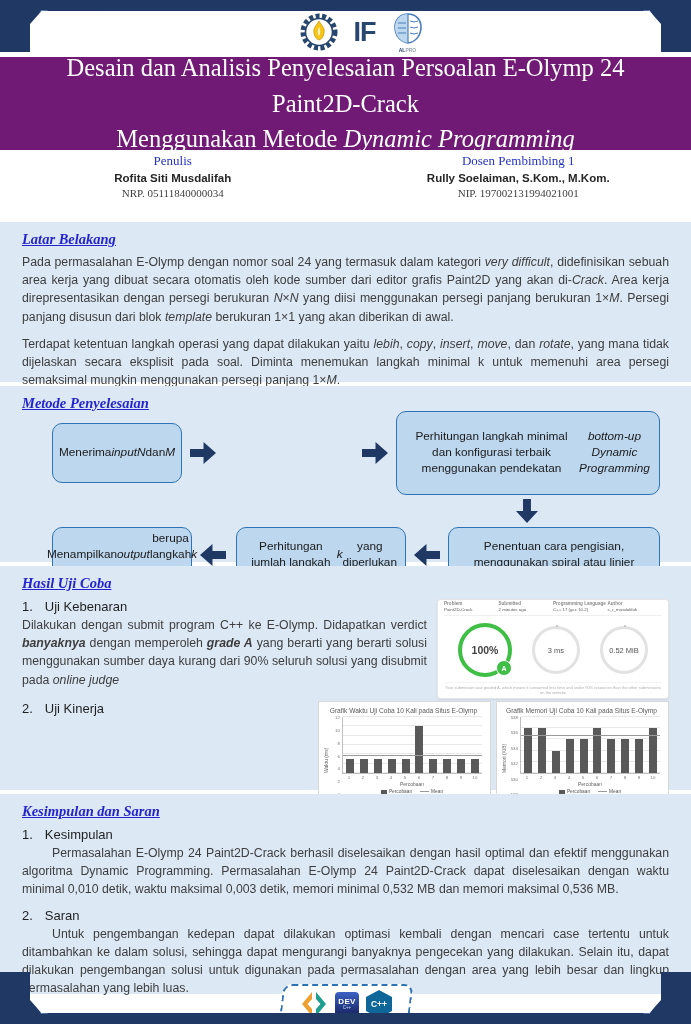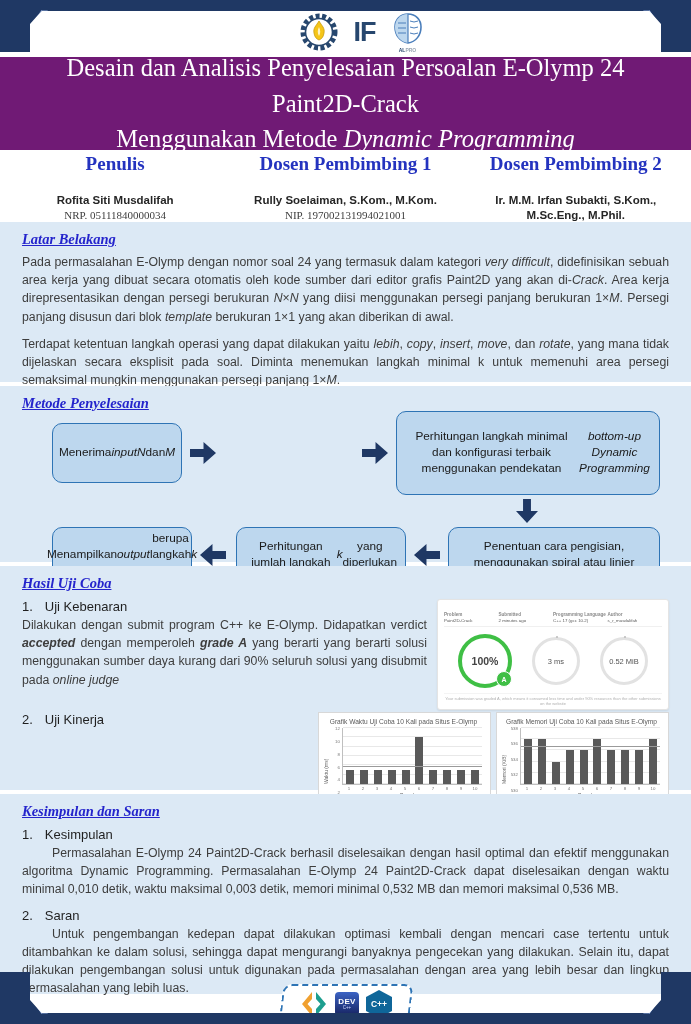--- a/index.html
+++ b/index.html
@@ -25,21 +25,21 @@
   .logo-alpro .cap{font-size:5px;font-weight:bold;color:#27476e;margin-top:1px;}
   .logo-alpro .cap i{color:#9aa7b5;font-style:normal;}
   
   .title-band{position:absolute;top:57px;left:0;width:691px;height:93px;background:#701a75;
               display:flex;align-items:center;justify-content:center;}
   .title-band h1{margin:0;padding:0 30px;font-family:"Liberation Serif",serif;font-weight:normal;
               font-size:24.5px;line-height:1.45;color:#ffffff;text-align:center;}
   
   .authors{position:absolute;top:153px;left:0;width:691px;display:flex;}
   .author-col{flex:1;text-align:center;padding:0 14px;}
-  .author-role{font-family:"Liberation Serif",serif;font-weight:bold;font-size:19px;color:#2433bf;margin-bottom:18px;}
+  .author-role{font-family:"Liberation Serif",serif;font-weight:normal;font-size:13px;color:#2433bf;margin-bottom:2px;}
   .author-name{font-weight:bold;font-size:11.5px;color:#262626;line-height:1.3;}
   .author-id{font-family:"Liberation Serif",serif;font-size:11px;color:#404040;margin-top:1px;}
   
   .panel{position:absolute;left:0;width:691px;background:#dce9f5;padding:8px 22px;box-sizing:border-box;}
   .panel-heading{display:inline-block;font-family:"Liberation Serif",serif;font-weight:bold;font-style:italic;
                  text-decoration:underline;font-size:14.5px;color:#2424cc;margin:0 0 5px 0;}
   .p-latar{top:222px;height:160px;}
   .p-metode{top:386px;height:176px;}
   .p-hasil{top:566px;height:224px;}
   .p-kesimpulan{top:794px;height:200px;}
@@ -52,21 +52,21 @@
   .arrow{position:absolute;background:#1f3864;}
   .arrow.right{width:26px;height:22px;clip-path:polygon(0 32%,52% 32%,52% 0,100% 50%,52% 100%,52% 68%,0 68%);}
   .arrow.left{width:26px;height:22px;clip-path:polygon(100% 32%,48% 32%,48% 0,0 50%,48% 100%,48% 68%,100% 68%);}
   .arrow.down{width:22px;height:24px;clip-path:polygon(32% 0,68% 0,68% 50%,100% 50%,50% 100%,0 50%,32% 50%);}
   
   .hrow{display:flex;align-items:flex-start;}
   .hitem-title{font-size:13px;color:#1f1f1f;margin:2px 0 2px 0;display:flex;gap:12px;}
   .htext{flex:1;padding-right:10px;}
   
   .vcard{width:232px;background:#ffffff;border:1px solid #e4e4e4;border-radius:3px;
-         box-shadow:0 1px 2px rgba(0,0,0,.08);padding:12px 6px 3px 6px;box-sizing:border-box;margin-top:2px;}
+         box-shadow:0 1px 2px rgba(0,0,0,.08);padding:1px 6px 3px 6px;box-sizing:border-box;margin-top:2px;}
   .vfields{display:flex;border-bottom:1px solid #f0f0f0;padding-bottom:3px;}
   .vfield{flex:1;}
   .vlabel{font-size:4.6px;font-weight:bold;color:#8a8a8a;}
   .vvalue{font-size:4.4px;color:#5a5a5a;margin-top:1px;}
   .vcircles{display:flex;justify-content:space-around;align-items:center;padding:7px 4px 5px 4px;}
   .vcircle{position:relative;border-radius:50%;display:flex;align-items:center;justify-content:center;color:#555;}
   .vcircle.big{width:46px;height:46px;border:4.5px solid #3fbf45;font-size:10.5px;font-weight:bold;color:#444;}
   .vcircle.small{width:42px;height:42px;border:3px solid #e2e2e2;font-size:7.5px;}
   .vbadge{position:absolute;right:-4px;bottom:-3px;width:14px;height:14px;border-radius:50%;
           background:#3fbf45;color:#fff;font-size:7px;font-weight:bold;display:flex;
@@ -151,25 +151,20 @@
     <div class="author-col">
       <div class="author-role">Penulis</div>
       <div class="author-name">Rofita Siti Musdalifah</div>
       <div class="author-id">NRP. 05111840000034</div>
     </div>
     <div class="author-col">
       <div class="author-role">Dosen Pembimbing 1</div>
       <div class="author-name">Rully Soelaiman, S.Kom., M.Kom.</div>
       <div class="author-id">NIP. 197002131994021001</div>
     </div>
-    <div class="author-col">
-      <div class="author-role">Dosen Pembimbing 2</div>
-      <div class="author-name" style="max-width:200px;margin:0 auto;">Ir. M.M. Irfan Subakti, S.Kom., M.Sc.Eng., M.Phil.</div>
-      <div class="author-id">NIP. 197402092002121001</div>
-    </div>
   </div>
 
   <div class="panel p-latar">
     <div class="panel-heading">Latar Belakang</div>
     <p class="body-par">Pada permasalahan E-Olymp dengan nomor soal 24 yang termasuk dalam kategori <i>very difficult</i>, didefinisikan sebuah area kerja yang dibuat secara otomatis oleh kode sumber dari editor grafis Paint2D yang akan di-<i>Crack</i>. Area kerja direpresentasikan dengan persegi berukuran <i>N</i>×<i>N</i> yang diisi menggunakan persegi panjang berukuran 1×<i>M</i>. Persegi panjang disusun dari blok <i>template</i> berukuran 1×1 yang akan diberikan di awal.</p>
     <p class="body-par">Terdapat ketentuan langkah operasi yang dapat dilakukan yaitu <i>lebih</i>, <i>copy</i>, <i>insert</i>, <i>move</i>, dan <i>rotate</i>, yang mana tidak dijelaskan secara eksplisit pada soal. Diminta menemukan langkah minimal k untuk memenuhi area persegi semaksimal mungkin menggunakan persegi panjang 1×<i>M</i>.</p>
   </div>
 
   <div class="panel p-metode">
     <div class="panel-heading">Metode Penyelesaian</div>
@@ -188,21 +183,21 @@
   </div>
 
   <div class="panel p-hasil">
     <div class="panel-heading">Hasil Uji Coba</div>
     <div class="hrow">
       <div class="htext">
         <div class="hitem-title">
           <span>1.</span>
           <span>Uji Kebenaran</span>
         </div>
-        <p class="body-par" style="margin-bottom:4px;">Dilakukan dengan submit program C++ ke E-Olymp. Didapatkan verdict <b><i>accepted</i></b> dengan memperoleh <b><i>grade A</i></b> yang berarti yang berarti solusi menggunakan sumber daya kurang dari 90% seluruh solusi yang disubmit pada <i>online judge</i></p>
+        <p class="body-par" style="margin-bottom:4px;">Dilakukan dengan submit program C++ ke E-Olymp. Didapatkan verdict <b><i>banyaknya</i></b> dengan memperoleh <b><i>grade A</i></b> yang berarti yang berarti solusi menggunakan sumber daya kurang dari 90% seluruh solusi yang disubmit pada <i>online judge</i></p>
       </div>
       <div class="vcard">
         <div class="vfields">
           <div class="vfield">
             <div class="vlabel">Problem</div>
             <div class="vvalue">Paint2D-Crack</div>
           </div>
           <div class="vfield">
             <div class="vlabel">Submitted</div>
             <div class="vvalue">2 minutes ago</div>

